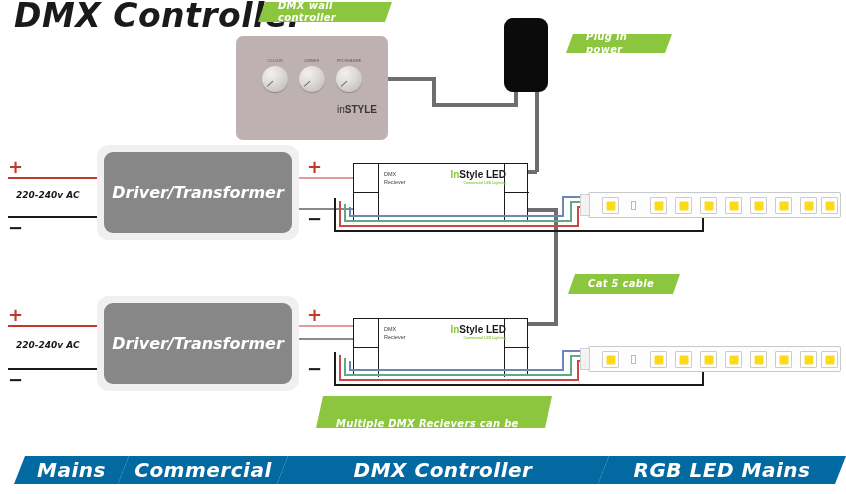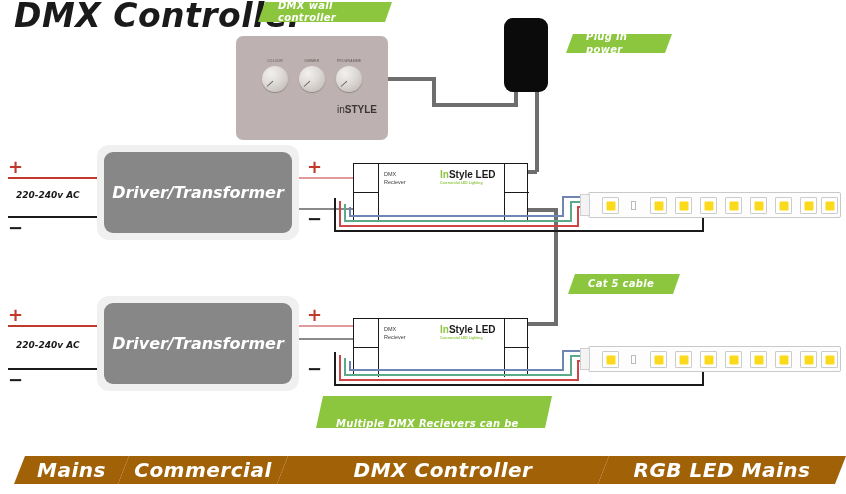--- a/index.html
+++ b/index.html
@@ -126,21 +126,21 @@
   }
   .rcv-label {
     position: absolute;
     font-size: 5.5px;
     color: #3a3a3a;
     line-height: 1.5;
     font-family: "Liberation Sans", sans-serif;
   }
   .logo {
     position: absolute;
-    text-align: left;
+    text-align: right;
     font-family: "Liberation Sans", sans-serif;
   }
   .logo-main { font-size: 10px; font-weight: bold; color: #1a1a1a; line-height: 1; white-space: nowrap; }
   .logo-main .g { color: #8cc63e; }
   .logo-sub { font-size: 3.3px; font-weight: bold; color: #8cc63e; letter-spacing: 0.1px; margin-top: 1px; white-space: nowrap; }
 
   
   .wire { position: absolute; }
 
   
@@ -200,21 +200,21 @@
   .legend {
     position: absolute;
     left: 0; bottom: 0;
     width: 846px;
     height: 38px;
   }
   .legend-seg {
     position: absolute;
     top: 0;
     height: 28px;
-    background: #a16207;
+    background: #0369a1;
     color: #ffffff;
     display: flex;
     align-items: center;
     justify-content: center;
     font-size: 20px;
     font-weight: bold;
     font-style: italic;
     letter-spacing: 0.5px;
     font-family: "DejaVu Sans", sans-serif;
     clip-path: polygon(11px 0, 100% 0, calc(100% - 11px) 100%, 0 100%);

